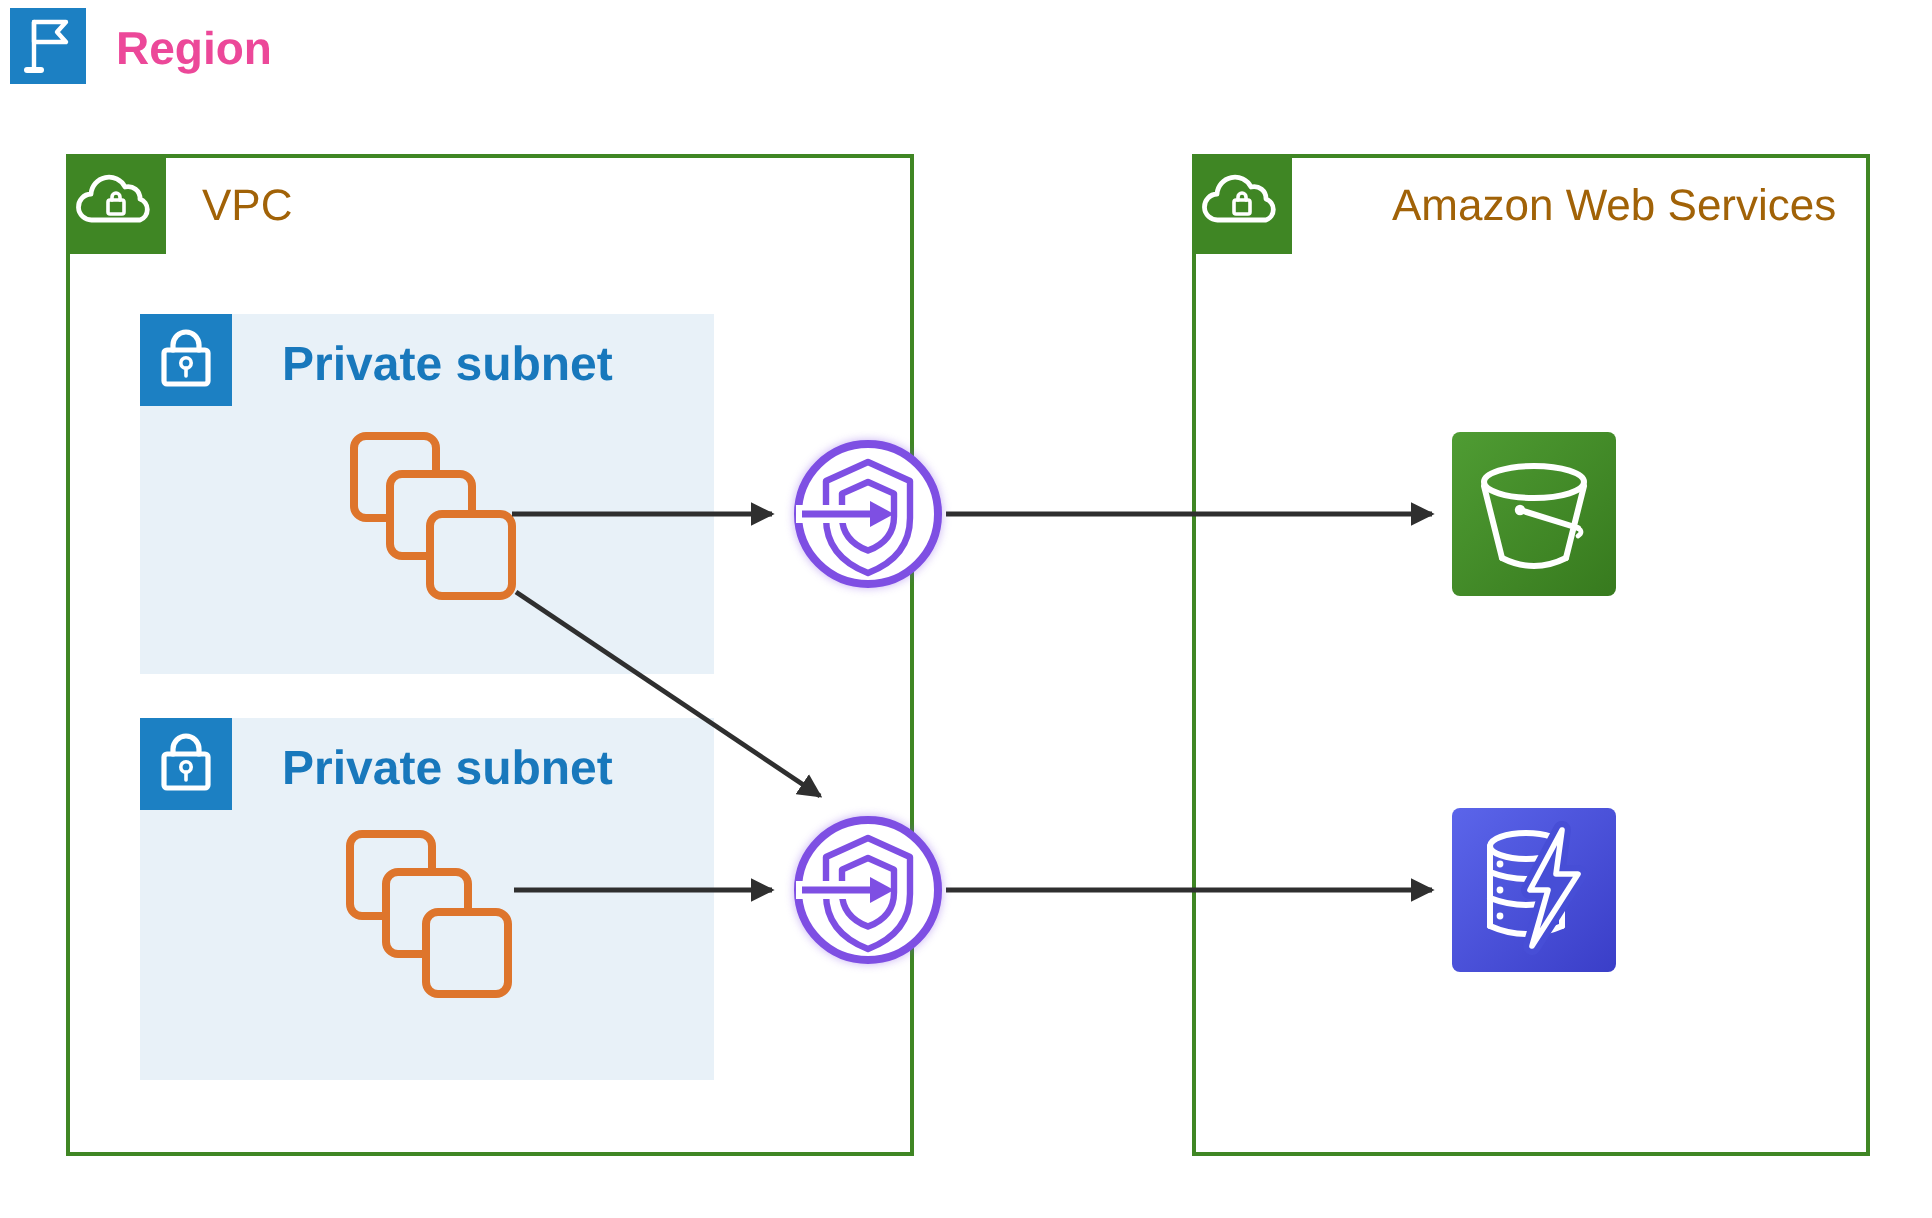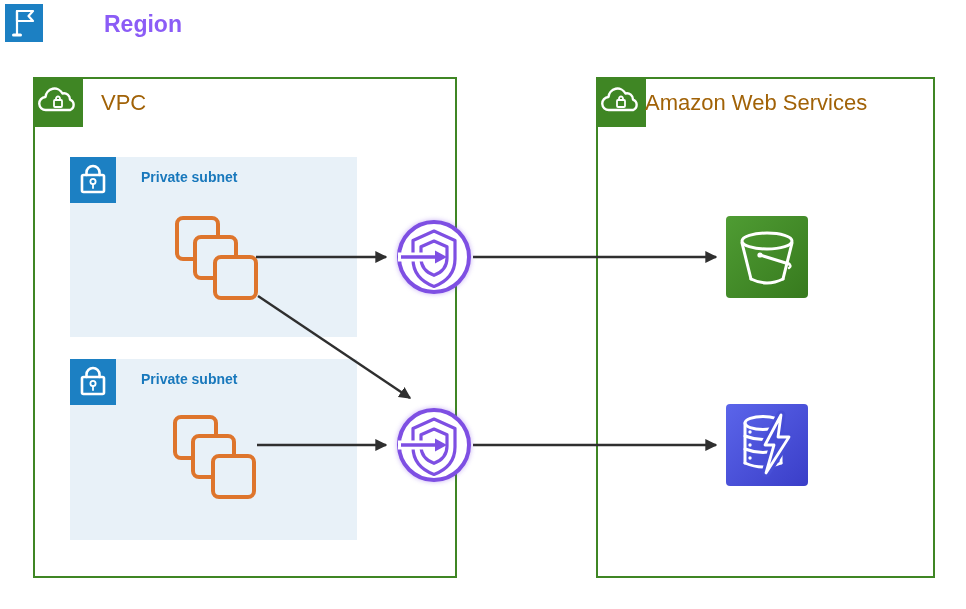--- a/index.html
+++ b/index.html
@@ -4,22 +4,22 @@
 <style>
   html,body{margin:0;padding:0;background:#ffffff;}
   body{font-family:"Liberation Sans", sans-serif;}
   .canvas{position:relative;width:966px;height:609px;background:#ffffff;overflow:hidden;}
   .abs{position:absolute;}
   .box{position:absolute;border:2px solid #3F8624;background:transparent;box-sizing:border-box;}
   .badge{position:absolute;display:flex;align-items:center;justify-content:center;}
   .badge-green{background:#3F8624;}
   .badge-blue{background:#1C80C3;}
   .lbl{position:absolute;white-space:nowrap;}
-  .lbl-blue-bold{color:#8b5cf6;font-size:23px;font-weight:bold;margin-left:46px;}
-  .lbl-subnet{color:#1878BC;font-size:14px;font-weight:bold;}
+  .lbl-blue-bold{color:#ec4899;font-size:23px;font-weight:bold;}
+  .lbl-subnet{color:#1878BC;font-size:24px;font-weight:bold;}
   .lbl-gray{color:#a16207;font-size:22px;font-weight:400;}
   .subnet{position:absolute;background:#E8F1F8;}
   .endpoint{filter:drop-shadow(0 0 2.5px rgba(130,80,230,0.45));}
   svg{display:block;}
 </style>
 </head>
 <body>
 
 <div class="canvas">
 
@@ -49,21 +49,21 @@
   <div class="box" style="left:596px;top:77px;width:339px;height:501px;"></div>
   <div class="badge badge-green" style="left:596px;top:77px;width:50px;height:50px;">
     <svg width="50" height="50" viewBox="-25 -25 50 50">
       <g stroke="#ffffff" fill="none" stroke-width="2.4" stroke-linecap="round" stroke-linejoin="round">
         <path d="M -12,8 A 6.5,6.5 0 0 1 -12.5,-5 A 9,9 0 0 1 4.5,-8.5 A 6,6 0 0 1 12,-2.5 A 5.6,5.6 0 0 1 12,8 Z"></path>
         <rect x="-4" y="-2" width="8" height="7" rx="1" stroke-width="1.8"></rect>
         <path d="M -2,-2 V -3.5 A 2,2 0 0 1 2,-3.5 V -2" stroke-width="1.8"></path>
       </g>
     </svg>
   </div>
-  <div class="lbl lbl-gray" style="left:645px;top:90px;">Amazon Web Services</div>
+  <div class="lbl lbl-gray" style="left:696px;top:90px;">Amazon Web Services</div>
 
   <div class="subnet" style="left:70px;top:157px;width:287px;height:180px;"></div>
   <div class="badge badge-blue" style="left:70px;top:157px;width:46px;height:46px;">
     <svg width="46" height="46" viewBox="-23 -23 46 46">
       <g stroke="#ffffff" fill="none" stroke-width="2.6" stroke-linecap="round" stroke-linejoin="round">
         <path d="M -6.5,-5 V -7.5 A 6.5,6.5 0 0 1 6.5,-7.5 V -5"></path>
         <rect x="-11" y="-5" width="22" height="17" rx="1.5"></rect>
         <circle cx="0" cy="1.5" r="2.6" stroke-width="1.8"></circle>
         <line x1="0" y1="4" x2="0" y2="8" stroke-width="1.8"></line>
       </g>

